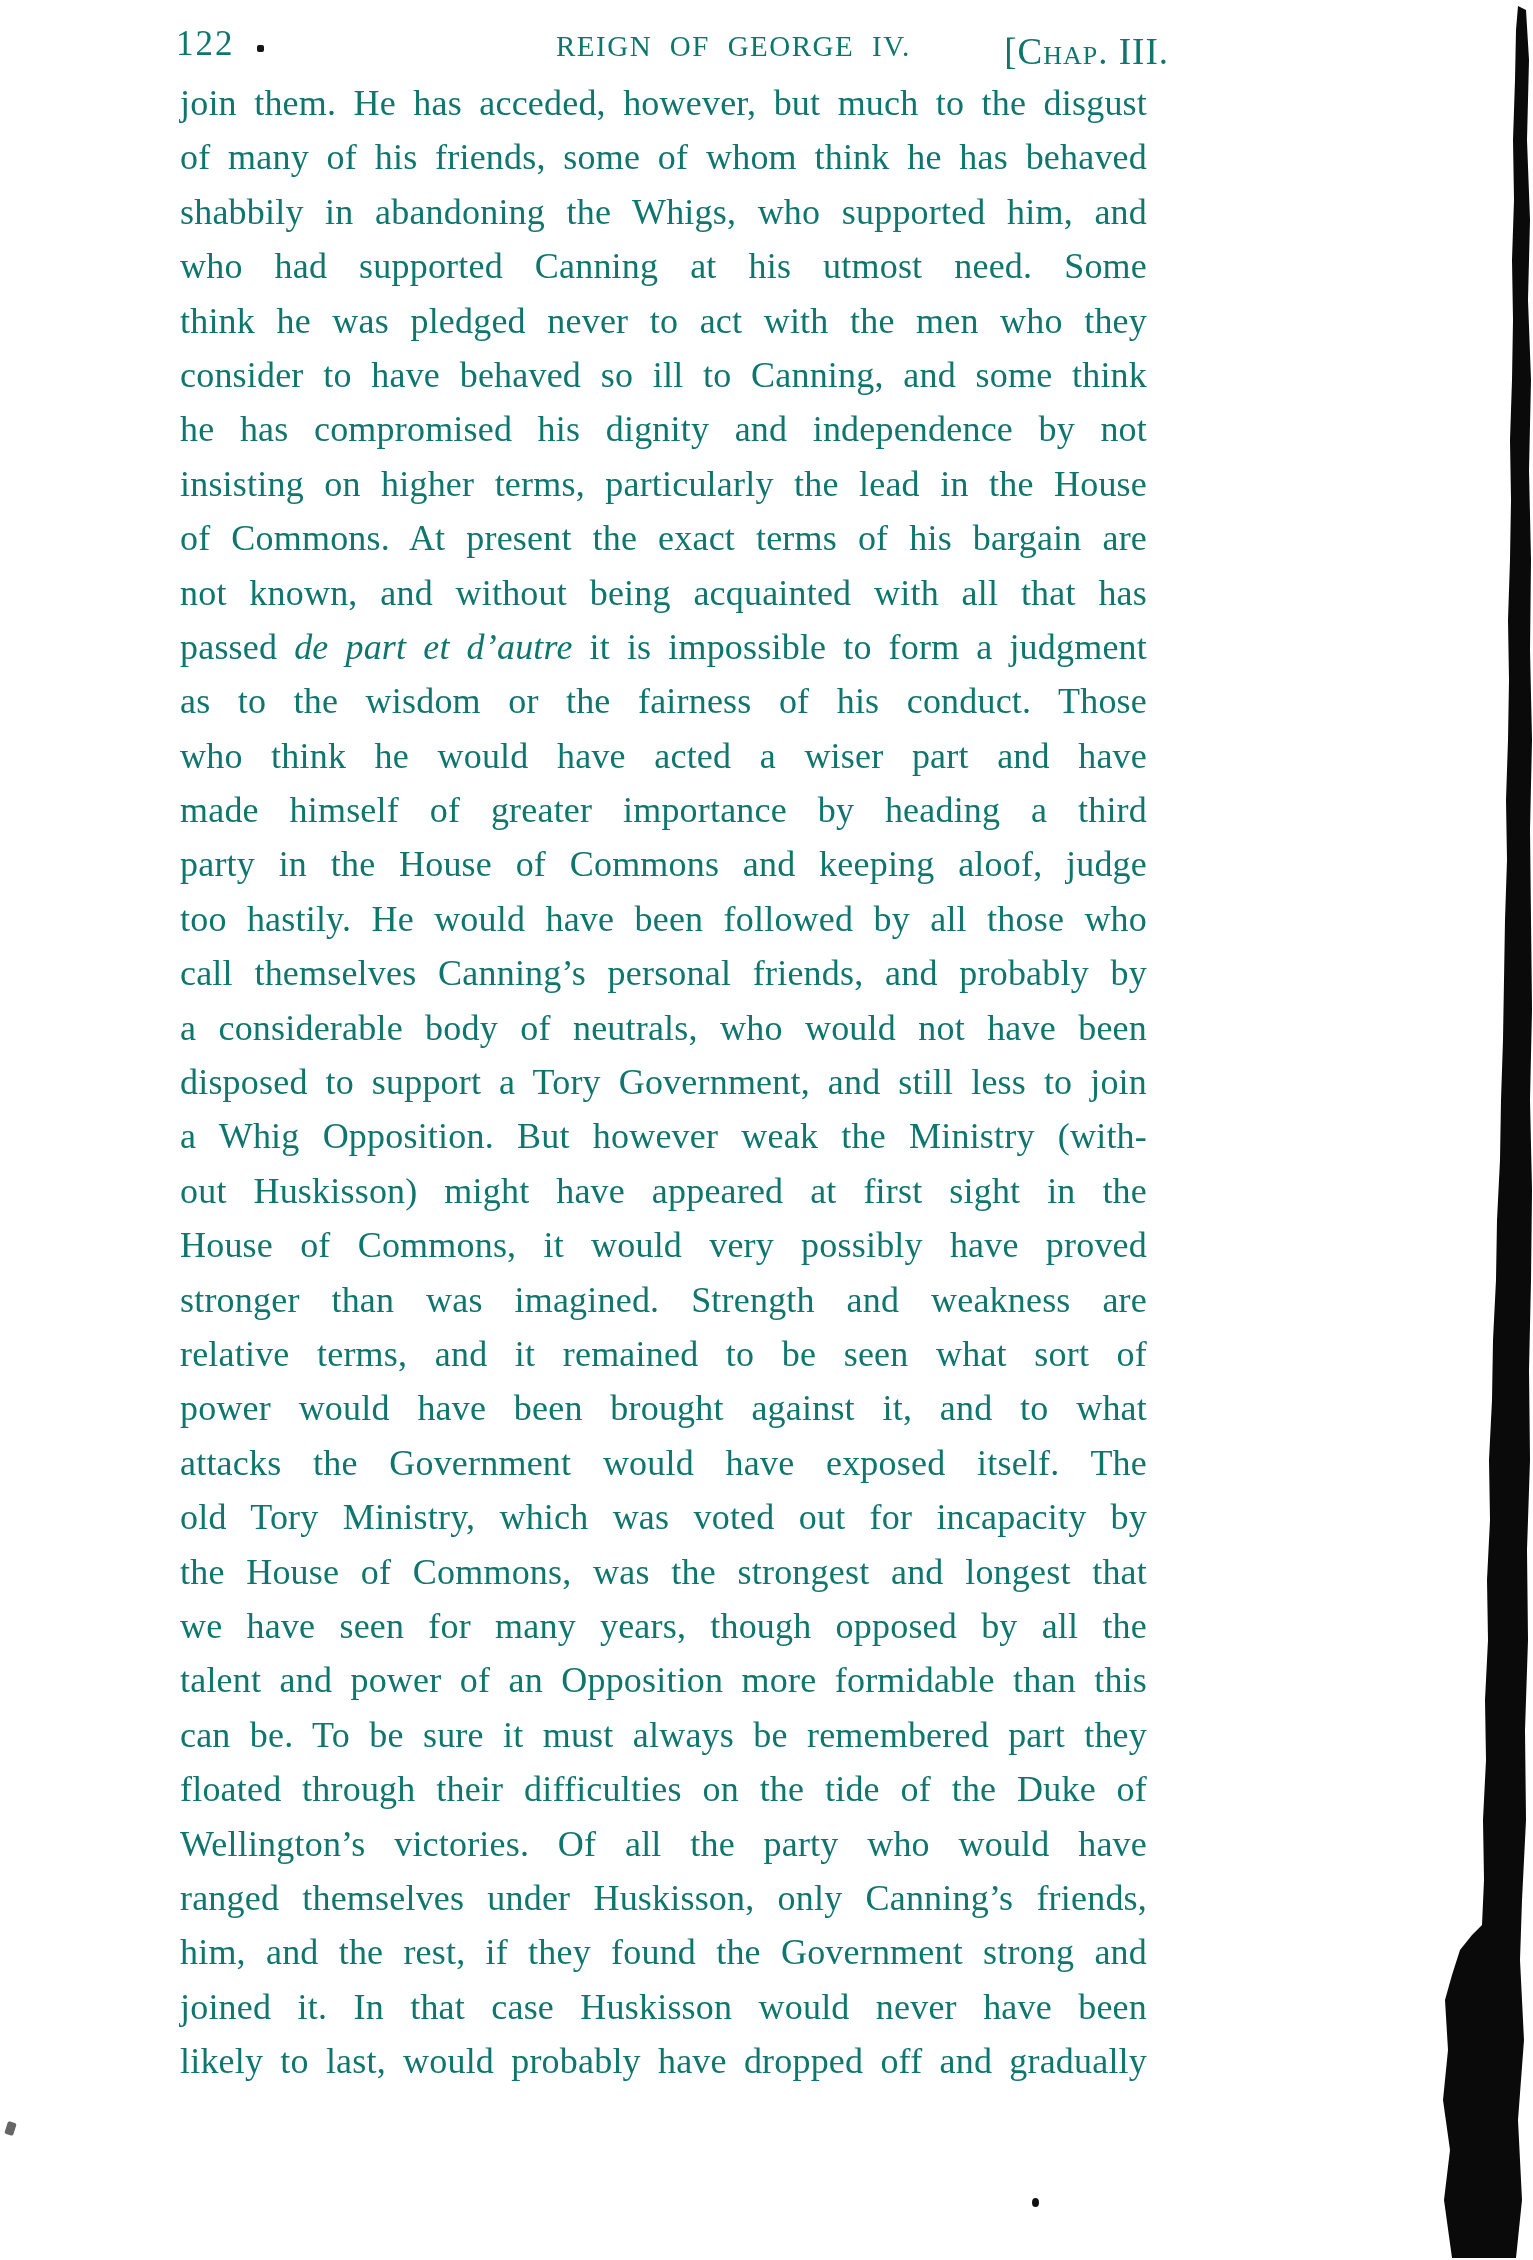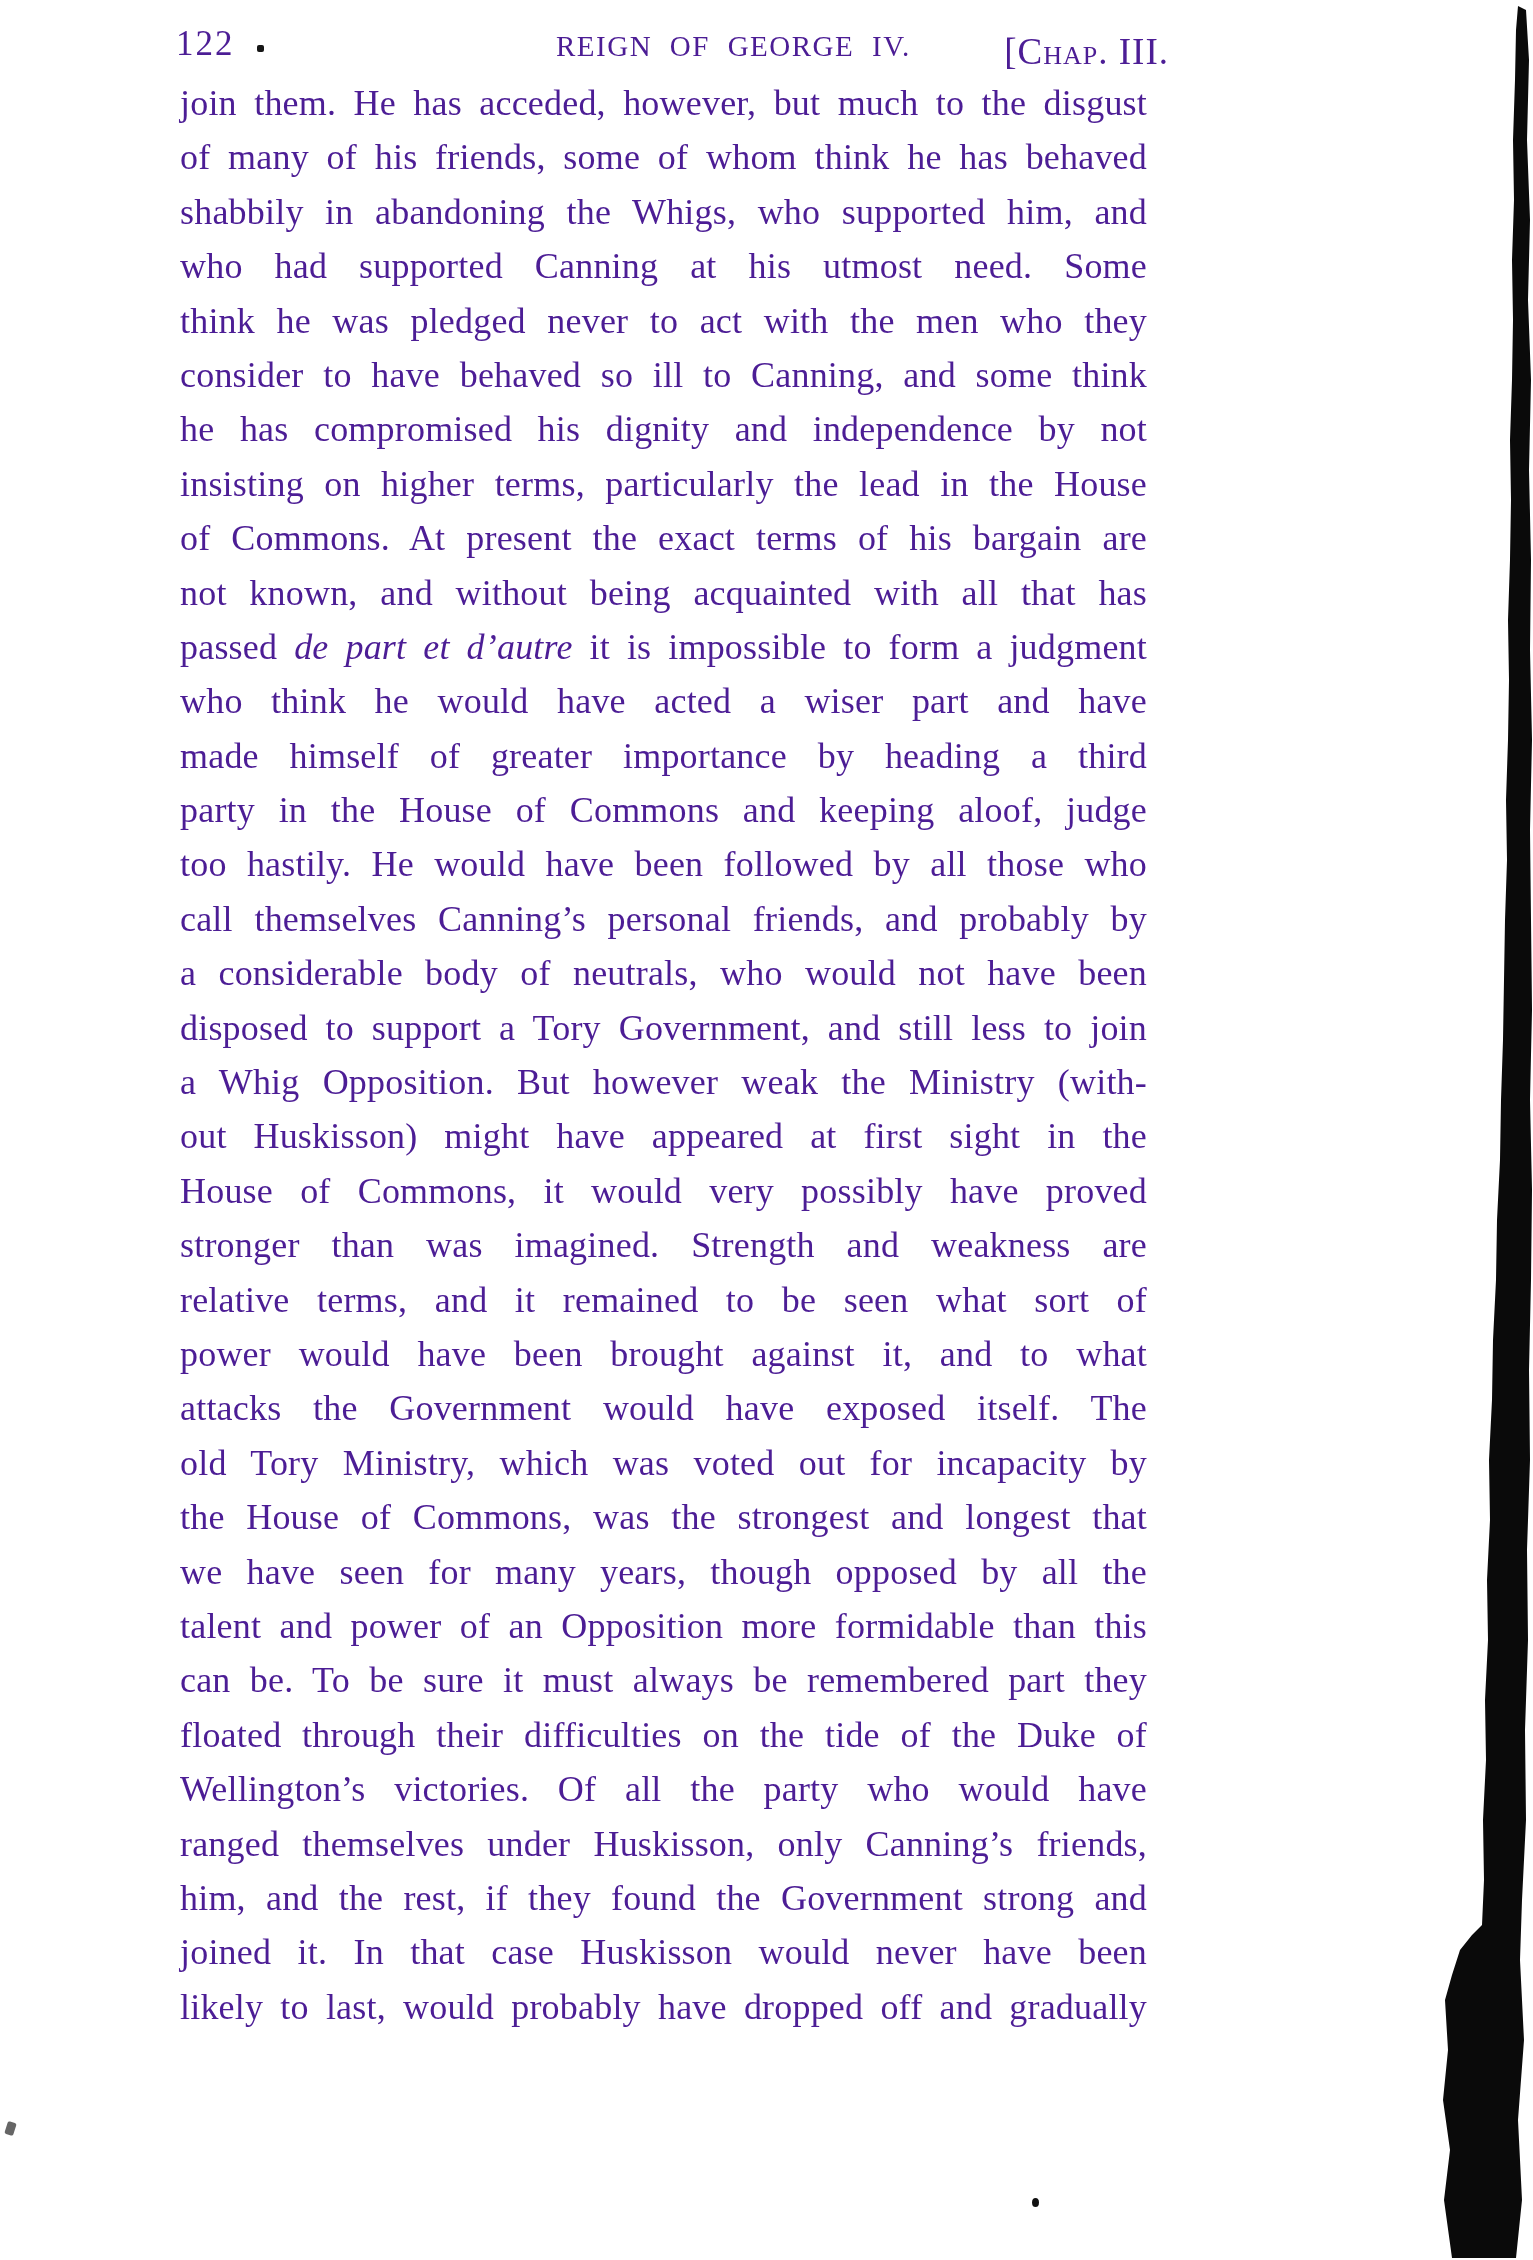--- a/index.html
+++ b/index.html
@@ -2,21 +2,21 @@
 <html><head>
 <meta charset="utf-8">
 <style>
   html,body{margin:0;padding:0;background:#e8e8e8;}
   .page{
     position:relative;
     width:1533px;height:2260px;
     background:#ffffff;
     overflow:hidden;
     font-family:"Liberation Serif", serif;
-    color:#4c1d95;
+    color:#0f766e;
   }
   .hdr{position:absolute;top:0;left:0;width:100%;height:70px;}
   .page-number{position:absolute;left:176px;top:24px;font-size:35px;letter-spacing:2px;}
   .hdr-dot{position:absolute;left:257px;top:45px;width:7px;height:7px;background:#161616;border-radius:2px;}
   .running-title{position:absolute;left:556px;top:30px;font-size:29px;letter-spacing:1.5px;word-spacing:9px;white-space:nowrap;}
   .chapter-ref{position:absolute;right:364px;top:30px;font-size:37px;font-variant:small-caps;letter-spacing:1px;white-space:nowrap;}
   .body-text{
     position:absolute;left:180px;top:76px;width:967px;
   }
   .text-line{
@@ -50,20 +50,21 @@
       <div class="text-line"><span>of many of his friends, some of whom think he has behaved</span></div>
       <div class="text-line"><span>shabbily in abandoning the Whigs, who supported him, and</span></div>
       <div class="text-line"><span>who had supported Canning at his utmost need. Some</span></div>
       <div class="text-line"><span>think he was pledged never to act with the men who they</span></div>
       <div class="text-line"><span>consider to have behaved so ill to Canning, and some think</span></div>
       <div class="text-line"><span>he has compromised his dignity and independence by not</span></div>
       <div class="text-line"><span>insisting on higher terms, particularly the lead in the House</span></div>
       <div class="text-line"><span>of Commons. At present the exact terms of his bargain are</span></div>
       <div class="text-line"><span>not known, and without being acquainted with all that has</span></div>
       <div class="text-line"><span>passed </span><span class="italic">de part et d’autre</span><span> it is impossible to form a judgment</span></div>
+      <div class="text-line"><span>as to the wisdom or the fairness of his conduct. Those</span></div>
       <div class="text-line"><span>who think he would have acted a wiser part and have</span></div>
       <div class="text-line"><span>made himself of greater importance by heading a third</span></div>
       <div class="text-line"><span>party in the House of Commons and keeping aloof, judge</span></div>
       <div class="text-line"><span>too hastily. He would have been followed by all those who</span></div>
       <div class="text-line"><span>call themselves Canning’s personal friends, and probably by</span></div>
       <div class="text-line"><span>a considerable body of neutrals, who would not have been</span></div>
       <div class="text-line"><span>disposed to support a Tory Government, and still less to join</span></div>
       <div class="text-line"><span>a Whig Opposition. But however weak the Ministry (with-</span></div>
       <div class="text-line"><span>out Huskisson) might have appeared at first sight in the</span></div>
       <div class="text-line"><span>House of Commons, it would very possibly have proved</span></div>

